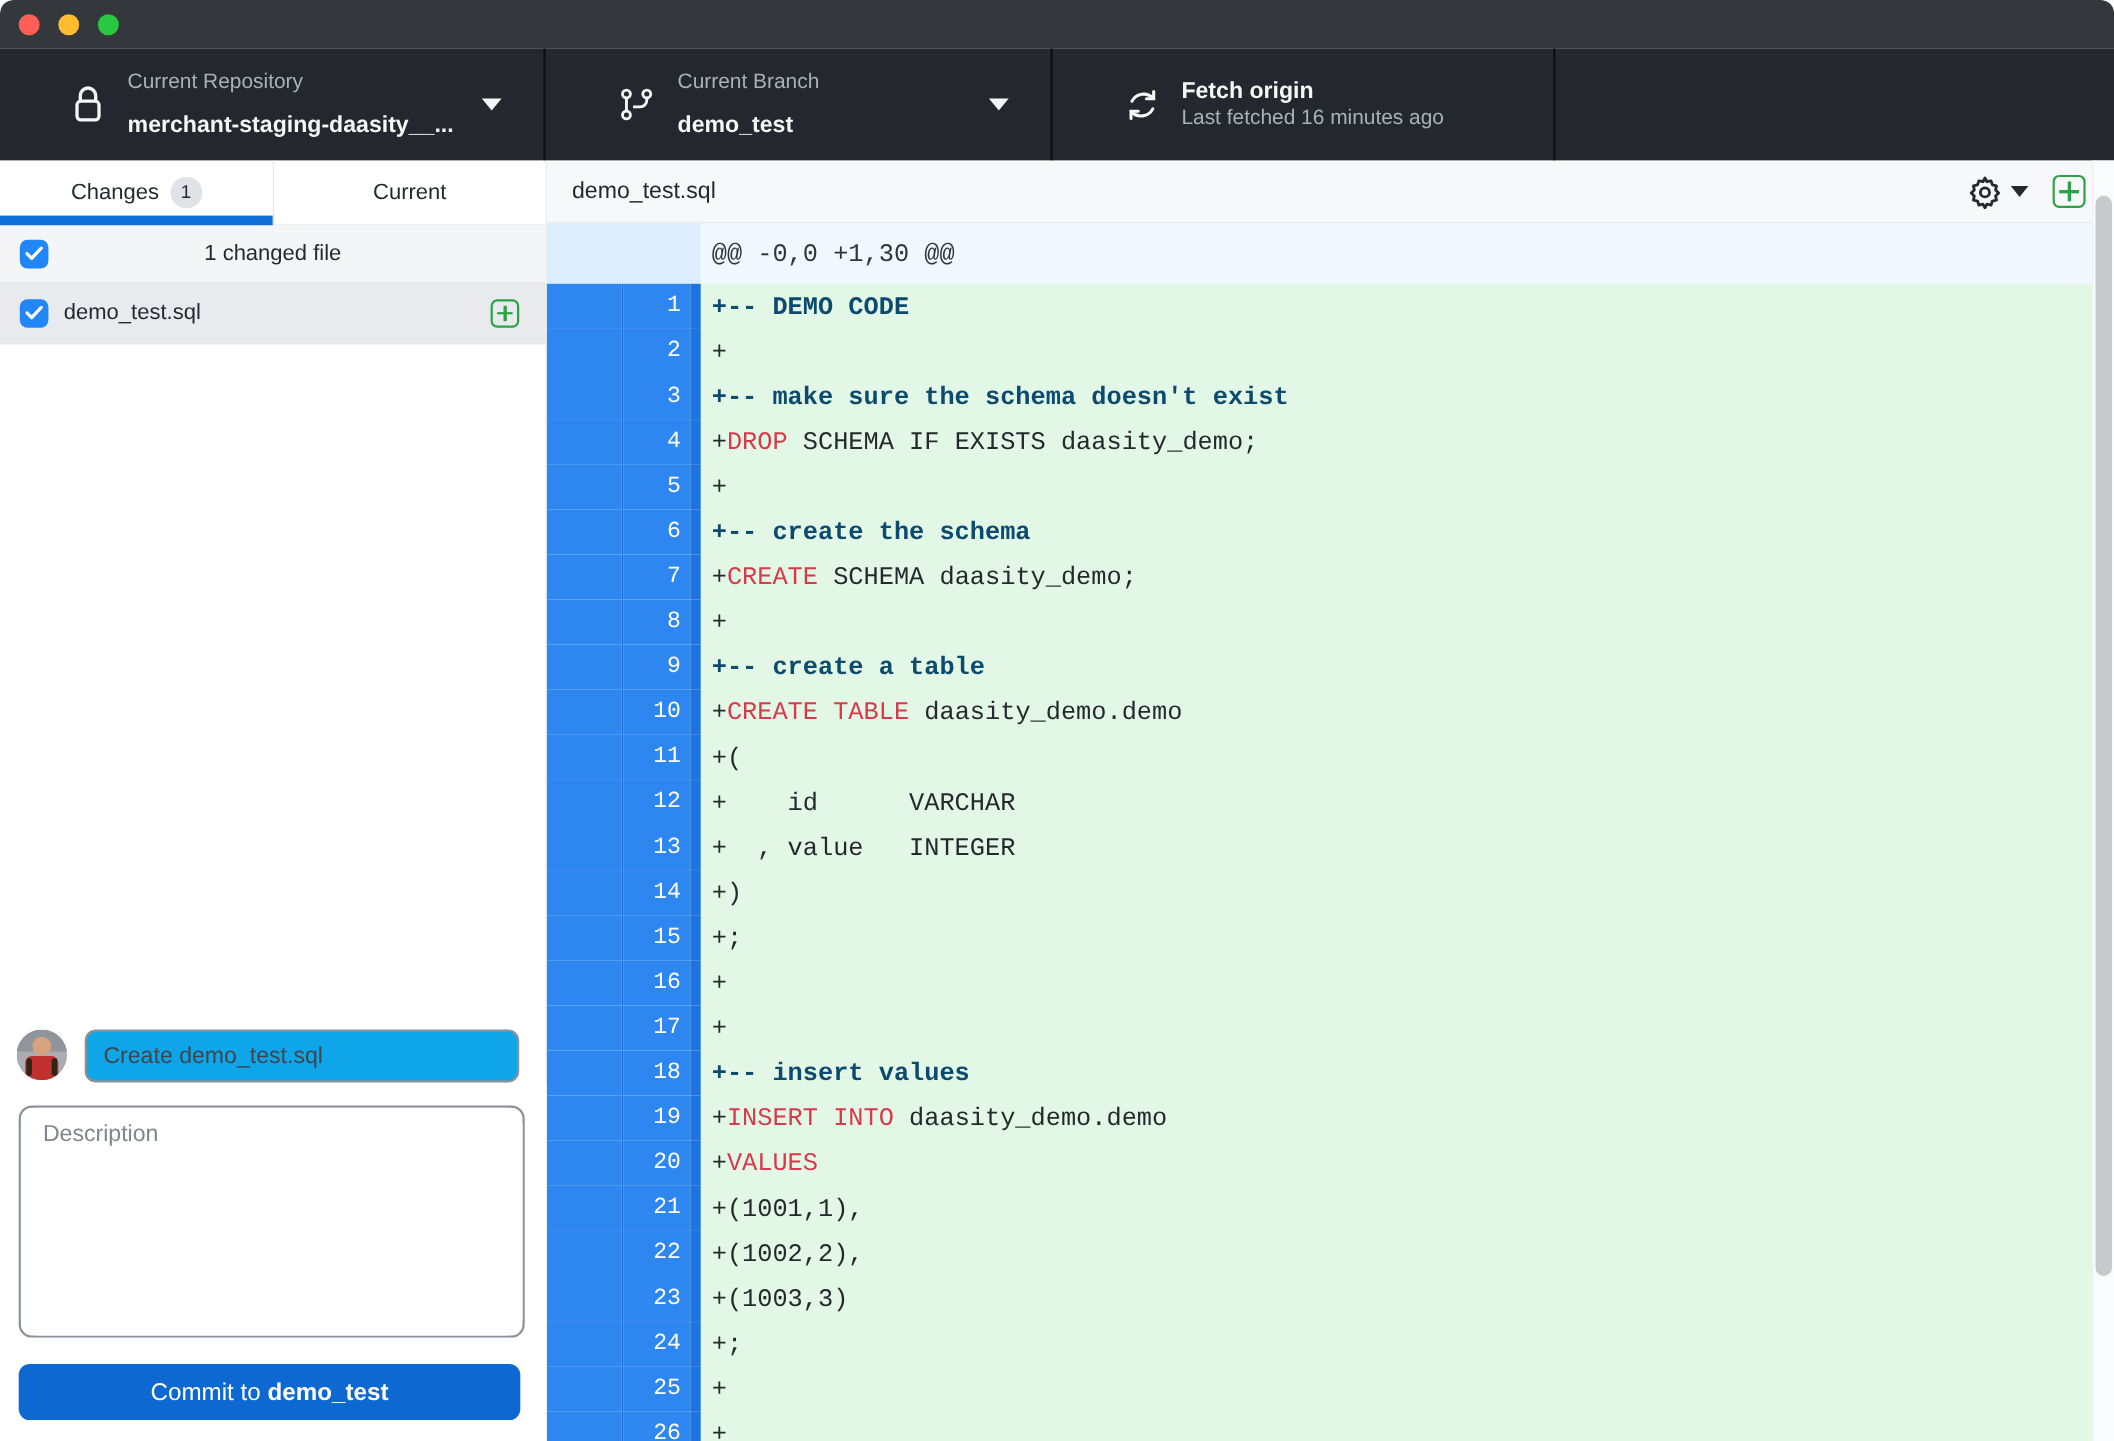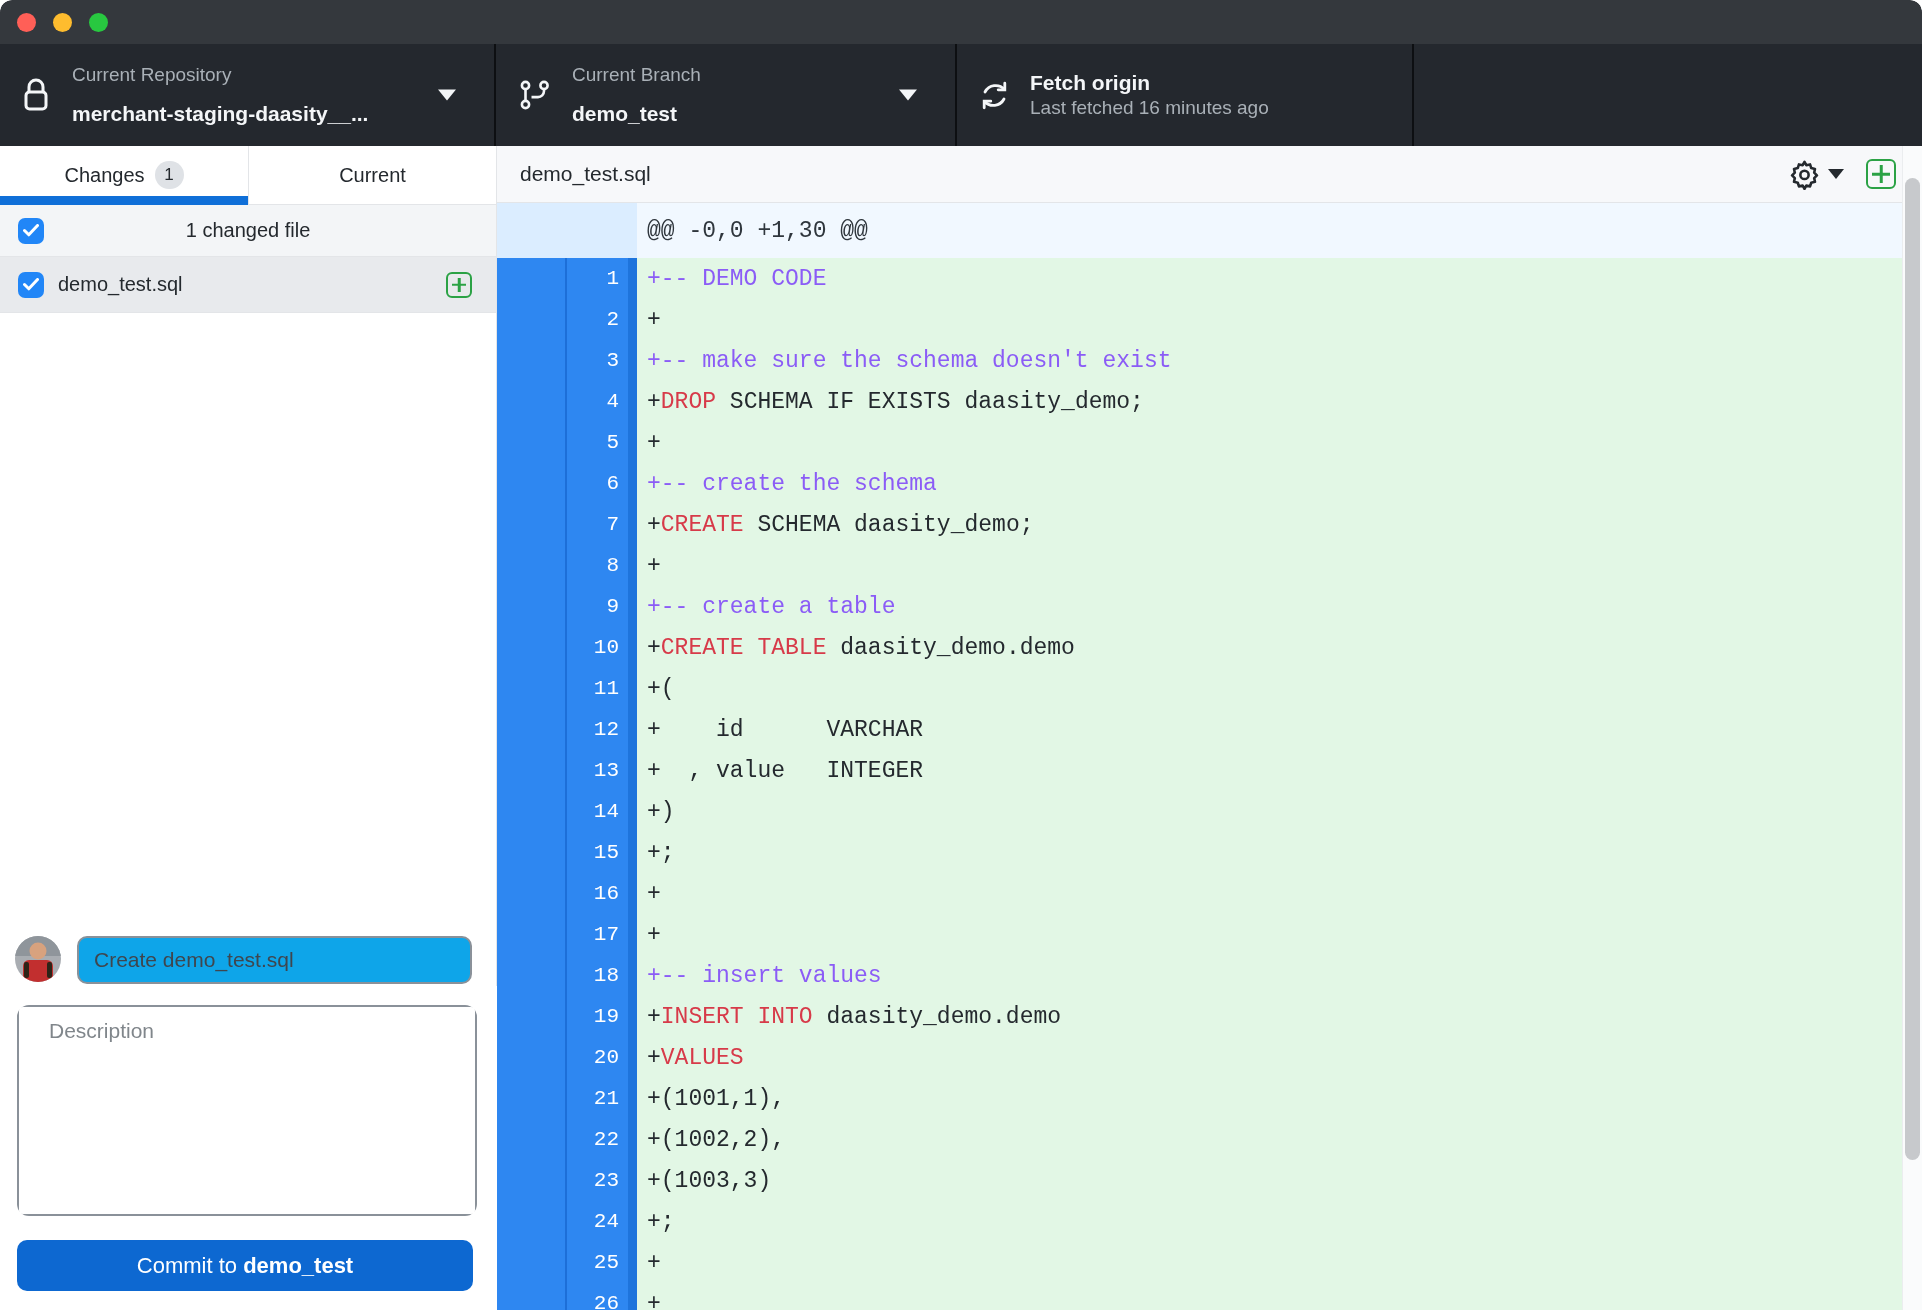--- a/index.html
+++ b/index.html
@@ -9,21 +9,21 @@
 
   
   .titlebar { position:absolute; left:0; top:0; width:100%; height:44px; background:#34383d; border-radius:12px 12px 0 0; }
   .tl { position:absolute; top:13px; width:19px; height:19px; border-radius:50%; }
   .tl.red { left:17px; background:#ff5f57; }
   .tl.yellow { left:53px; background:#febc2e; }
   .tl.green { left:89px; background:#28c840; }
 
   
   .toolbar { position:absolute; left:0; top:44px; width:100%; height:102px; background:#24282e; display:flex; }
-  .tb-section { position:relative; height:100%; display:flex; align-items:center; border-right:2px solid #0d0f12; cursor:pointer; }
+  .tb-section { position:relative; height:100%; display:flex; align-items:center; border-right:2px solid #0d0f12; cursor:pointer;padding-left:44px; }
   .tb-section.repo { width:496px; }
   .tb-section.branch { width:461px; }
   .tb-section.fetch { width:457px; }
   .tb-rest { flex:1; border-right:none; cursor:default; }
   .tb-icon { flex:none; color:#f4f6f8; }
   .tb-text { display:flex; flex-direction:column; justify-content:center; line-height:1.25; }
   .tb-label { font-size:19px; color:#a9b0b7; }
   .tb-value { font-size:21px; font-weight:bold; color:#f4f6f8; margin-top:14px; }
   .tb-caret { position:absolute; right:38px; top:50%; transform:translateY(-50%); width:0; height:0;
               border-left:9px solid transparent; border-right:9px solid transparent; border-top:11px solid #f4f6f8; }
@@ -45,21 +45,21 @@
   .plus-btn { width:26px; height:26px; border:2.5px solid #2ba245; border-radius:6px; position:relative; cursor:pointer; background:transparent; flex:none; }
   .plus-btn:before, .plus-btn:after { content:""; position:absolute; background:#2ba245; }
   .plus-btn:before { left:50%; top:4px; bottom:4px; width:2.5px; transform:translateX(-50%); }
   .plus-btn:after { top:50%; left:4px; right:4px; height:2.5px; transform:translateY(-50%); }
   .filerow.file .plus-btn { position:absolute; right:24px; }
 
   
   .avatar { position:absolute; left:15px; top:790px; width:46px; height:46px; border-radius:50%; overflow:hidden; }
   .summary-input { position:absolute; left:77px; top:790px; width:395px; height:48px; border:2px solid #8a9199; border-radius:10px; font-family:"Liberation Sans",sans-serif; font-size:21px; color:#3f464e; padding:0 15px; background:#0ea5e9; outline:none; }
   .desc-box { position:absolute; left:17px; top:859px; width:460px; height:211px; border:2px solid #8a9199; border-radius:12px; background:#fff; }
-  .desc-box textarea { position:absolute; inset:0; border:none; resize:none; border-radius:4px; font-family:"Liberation Sans",sans-serif; font-size:21px; color:#1d4ed8; padding:12px 30px; outline:none; }
+  .desc-box textarea { position:absolute; inset:0; border:none; resize:none; border-radius:16px; font-family:"Liberation Sans",sans-serif; font-size:21px; color:#1d4ed8; padding:12px 20px; outline:none; }
   .desc-box textarea::placeholder { color:#80868b; }
   .summary-input::placeholder { color:#80868b; }
   .commit-btn { position:absolute; left:17px; top:1094px; width:456px; height:51px; background:#0d68d1; color:#ffffff; border:none; border-radius:10px; font-family:"Liberation Sans",sans-serif; font-size:22px; cursor:pointer; }
   .commit-btn b { font-weight:bold; }
 
   
   .main { position:absolute; left:497px; top:146px; right:0; bottom:0; }
   .file-header { position:absolute; left:0; top:0; right:0; height:57px; background:#f7f8fa; border-bottom:1px solid #e3e5e8; display:flex; align-items:center; }
   .file-header .title { margin-left:23px; font-size:21px; color:#24292e; }
   .fh-actions { position:absolute; right:26px; display:flex; align-items:center; gap:10px; }
@@ -73,21 +73,21 @@
                  font-family:"Liberation Mono", monospace; font-size:23px; color:#2f363d; white-space:pre; }
   .drow { display:flex; height:41px; }
   .drow .gcolA { width:68px; background:#2e87f1; flex:none; cursor:pointer; }
   .drow .gdiv  { width:2px; background:#1d6fd8; flex:none; }
   .drow .gcolB { width:61px; background:#2e87f1; flex:none; display:flex; align-items:center; justify-content:flex-end; padding-right:9px;
                  font-family:"Liberation Mono", monospace; font-size:21px; color:#ffffff; cursor:pointer; }
   .drow .gband { width:9px; background:#1e74dc; flex:none; }
   .drow .code { flex:1; display:flex; align-items:center; padding-left:10px;
                 font-family:"Liberation Mono", monospace; font-size:23px; white-space:pre; }
   .t-plain { color:#24292e; }
-  .t-comment { color:#8b5cf6; }
+  .t-comment { color:#0c4a6e;font-weight:bold; }
   .t-keyword { color:#d73a49; }
 
   .scrollbar { position:absolute; right:0; top:0; bottom:0; width:20px; background:#fafbfc; border-left:1px solid #ebedef; }
   .scroll-thumb { position:absolute; left:2px; top:32px; width:15px; height:982px; background:#c7c9cc; border-radius:8px; cursor:pointer; }
 
   svg { display:block; }
 </style>
 </head>
 <body>
 

